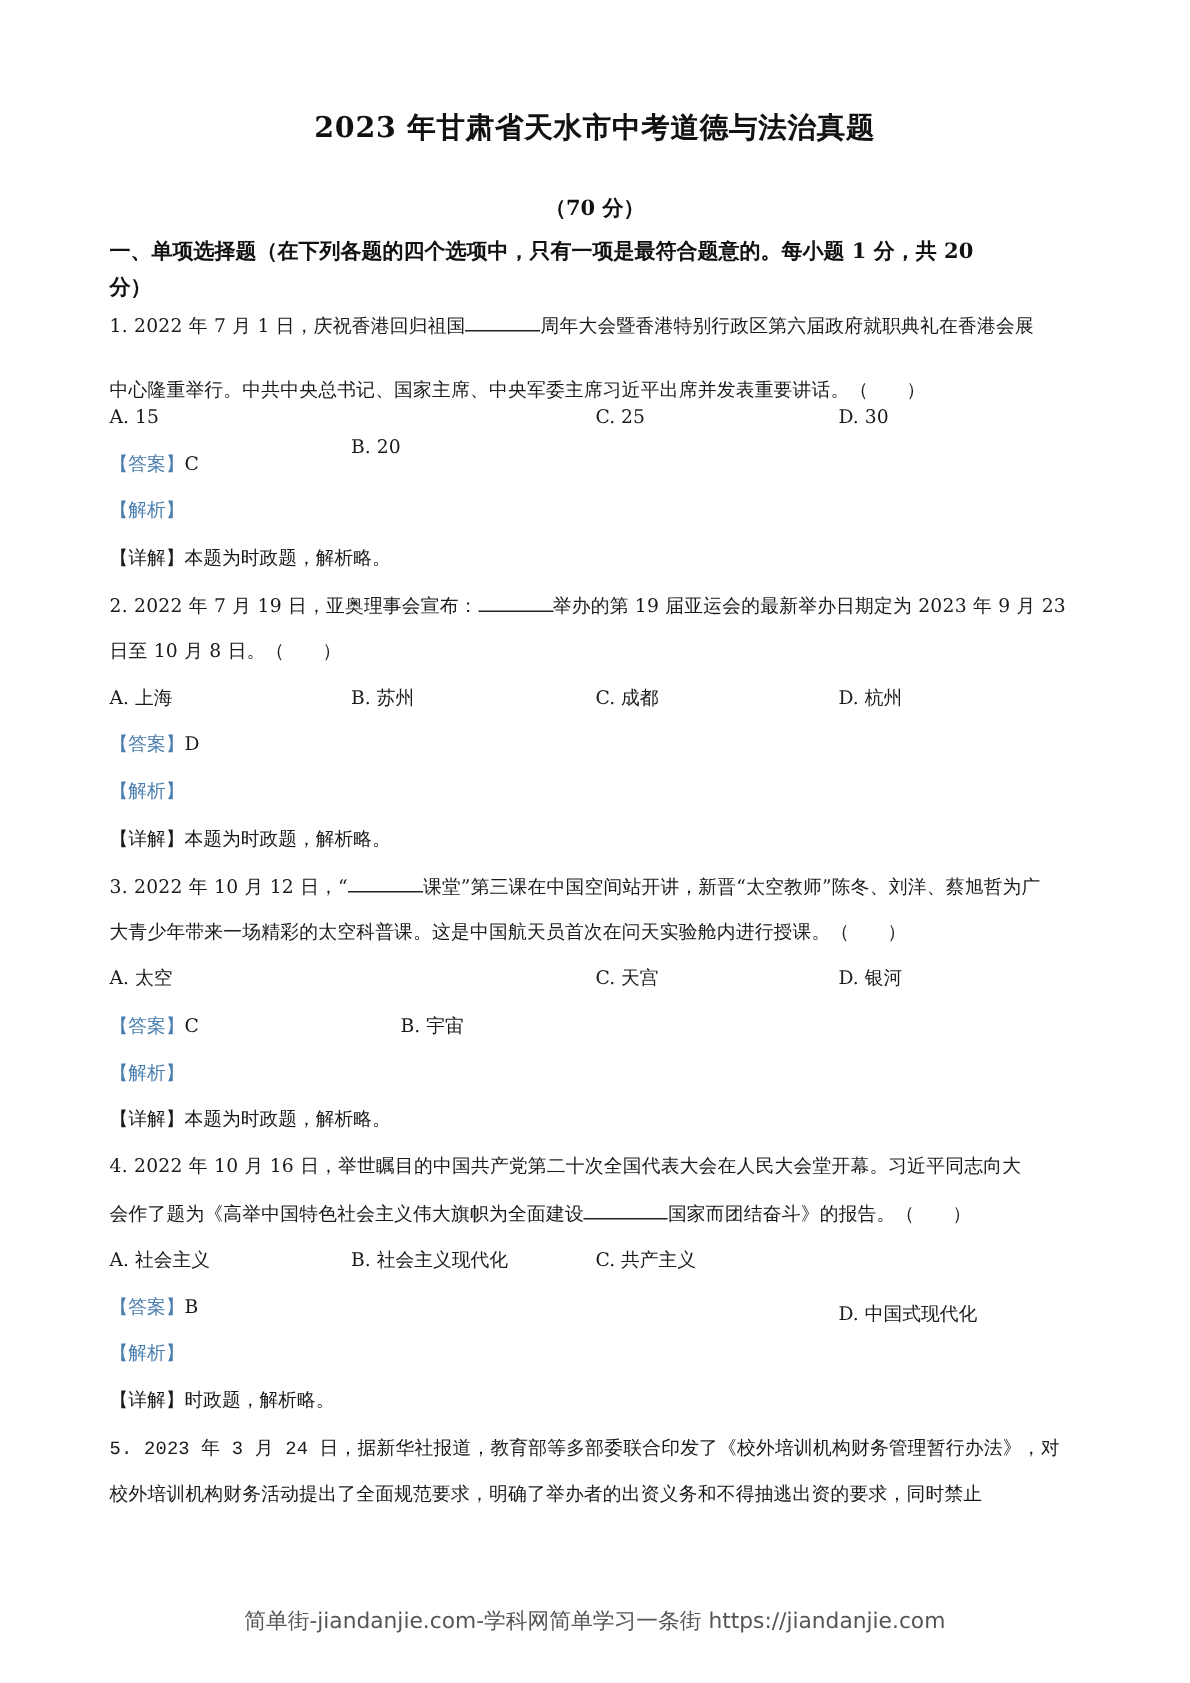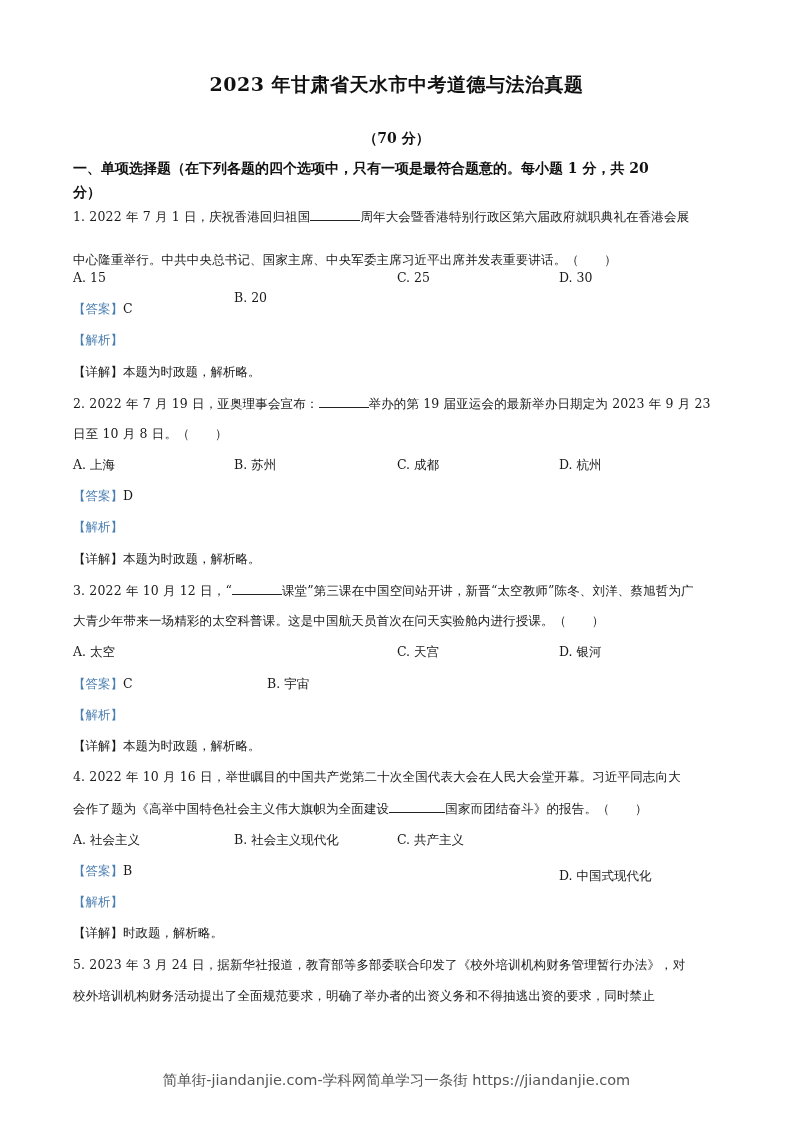--- a/index.html
+++ b/index.html
@@ -104,18 +104,18 @@
     <div class="opt" style="left:73px; top:832px;">A.  社会主义</div>
     <div class="opt" style="left:234px; top:832px;">B.  社会主义现代化</div>
     <div class="opt" style="left:397px; top:832px;">C.  共产主义</div>
     <div class="opt" style="left:559px; top:832px;margin-top:36px;">D.  中国式现代化</div>
     <div class="ans-line" style="top:863px;"><span class="tag" style="color: rgb(74, 126, 176);">【答案】</span><span>B</span></div>
     <div class="ans-line" style="top:894px;"><span class="tag" style="color: rgb(74, 126, 176);">【解析】</span></div>
     <div class="detail-line" style="top:925px;"><span>【详解】</span><span>时政题，解析略。</span></div>
   </div>
 
   <div>
-    <div class="q-line" style="top:957px;">5. 2023 年 3 月 24 日，据新华社报道，教育部等多部委联合印发了《校外培训机构财务管理暂行办法》，对</div>
+    <div class="q-line" style="top:957px;font-family:Liberation Mono, monospace;">5. 2023 年 3 月 24 日，据新华社报道，教育部等多部委联合印发了《校外培训机构财务管理暂行办法》，对</div>
     <div class="q-line" style="top:988px;">校外培训机构财务活动提出了全面规范要求，明确了举办者的出资义务和不得抽逃出资的要求，同时禁止</div>
   </div>
 
   <div class="footer">简单街-jiandanjie.com-学科网简单学习一条街 https://jiandanjie.com</div>
 </div>
 
 </body></html>

